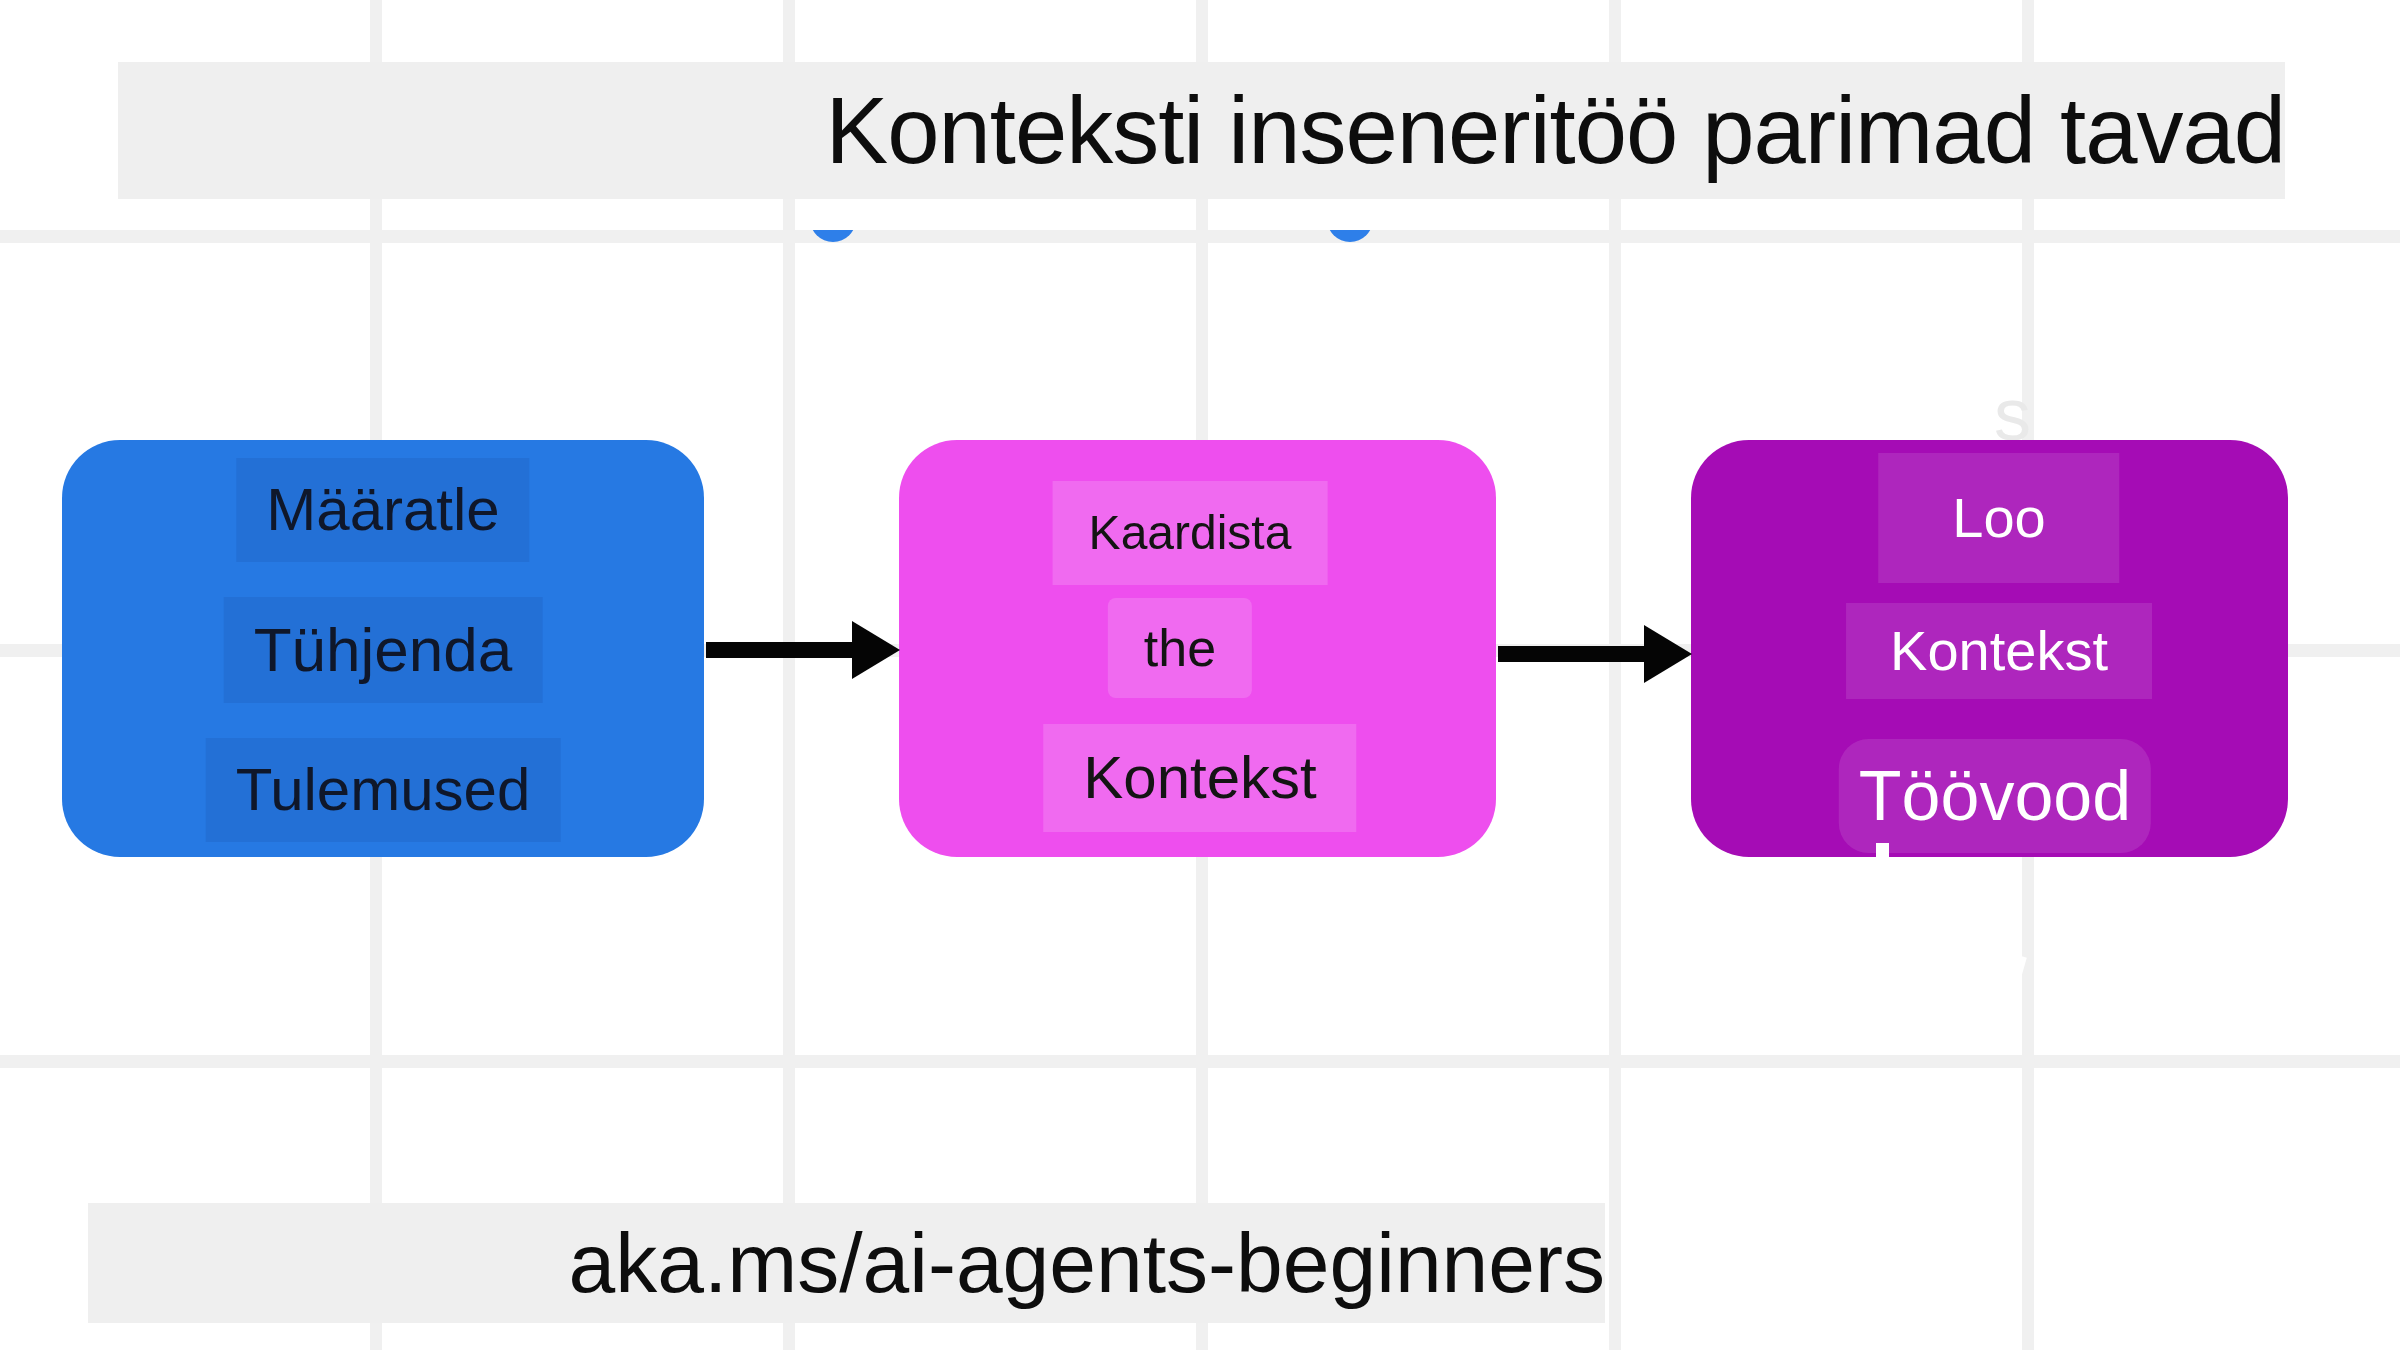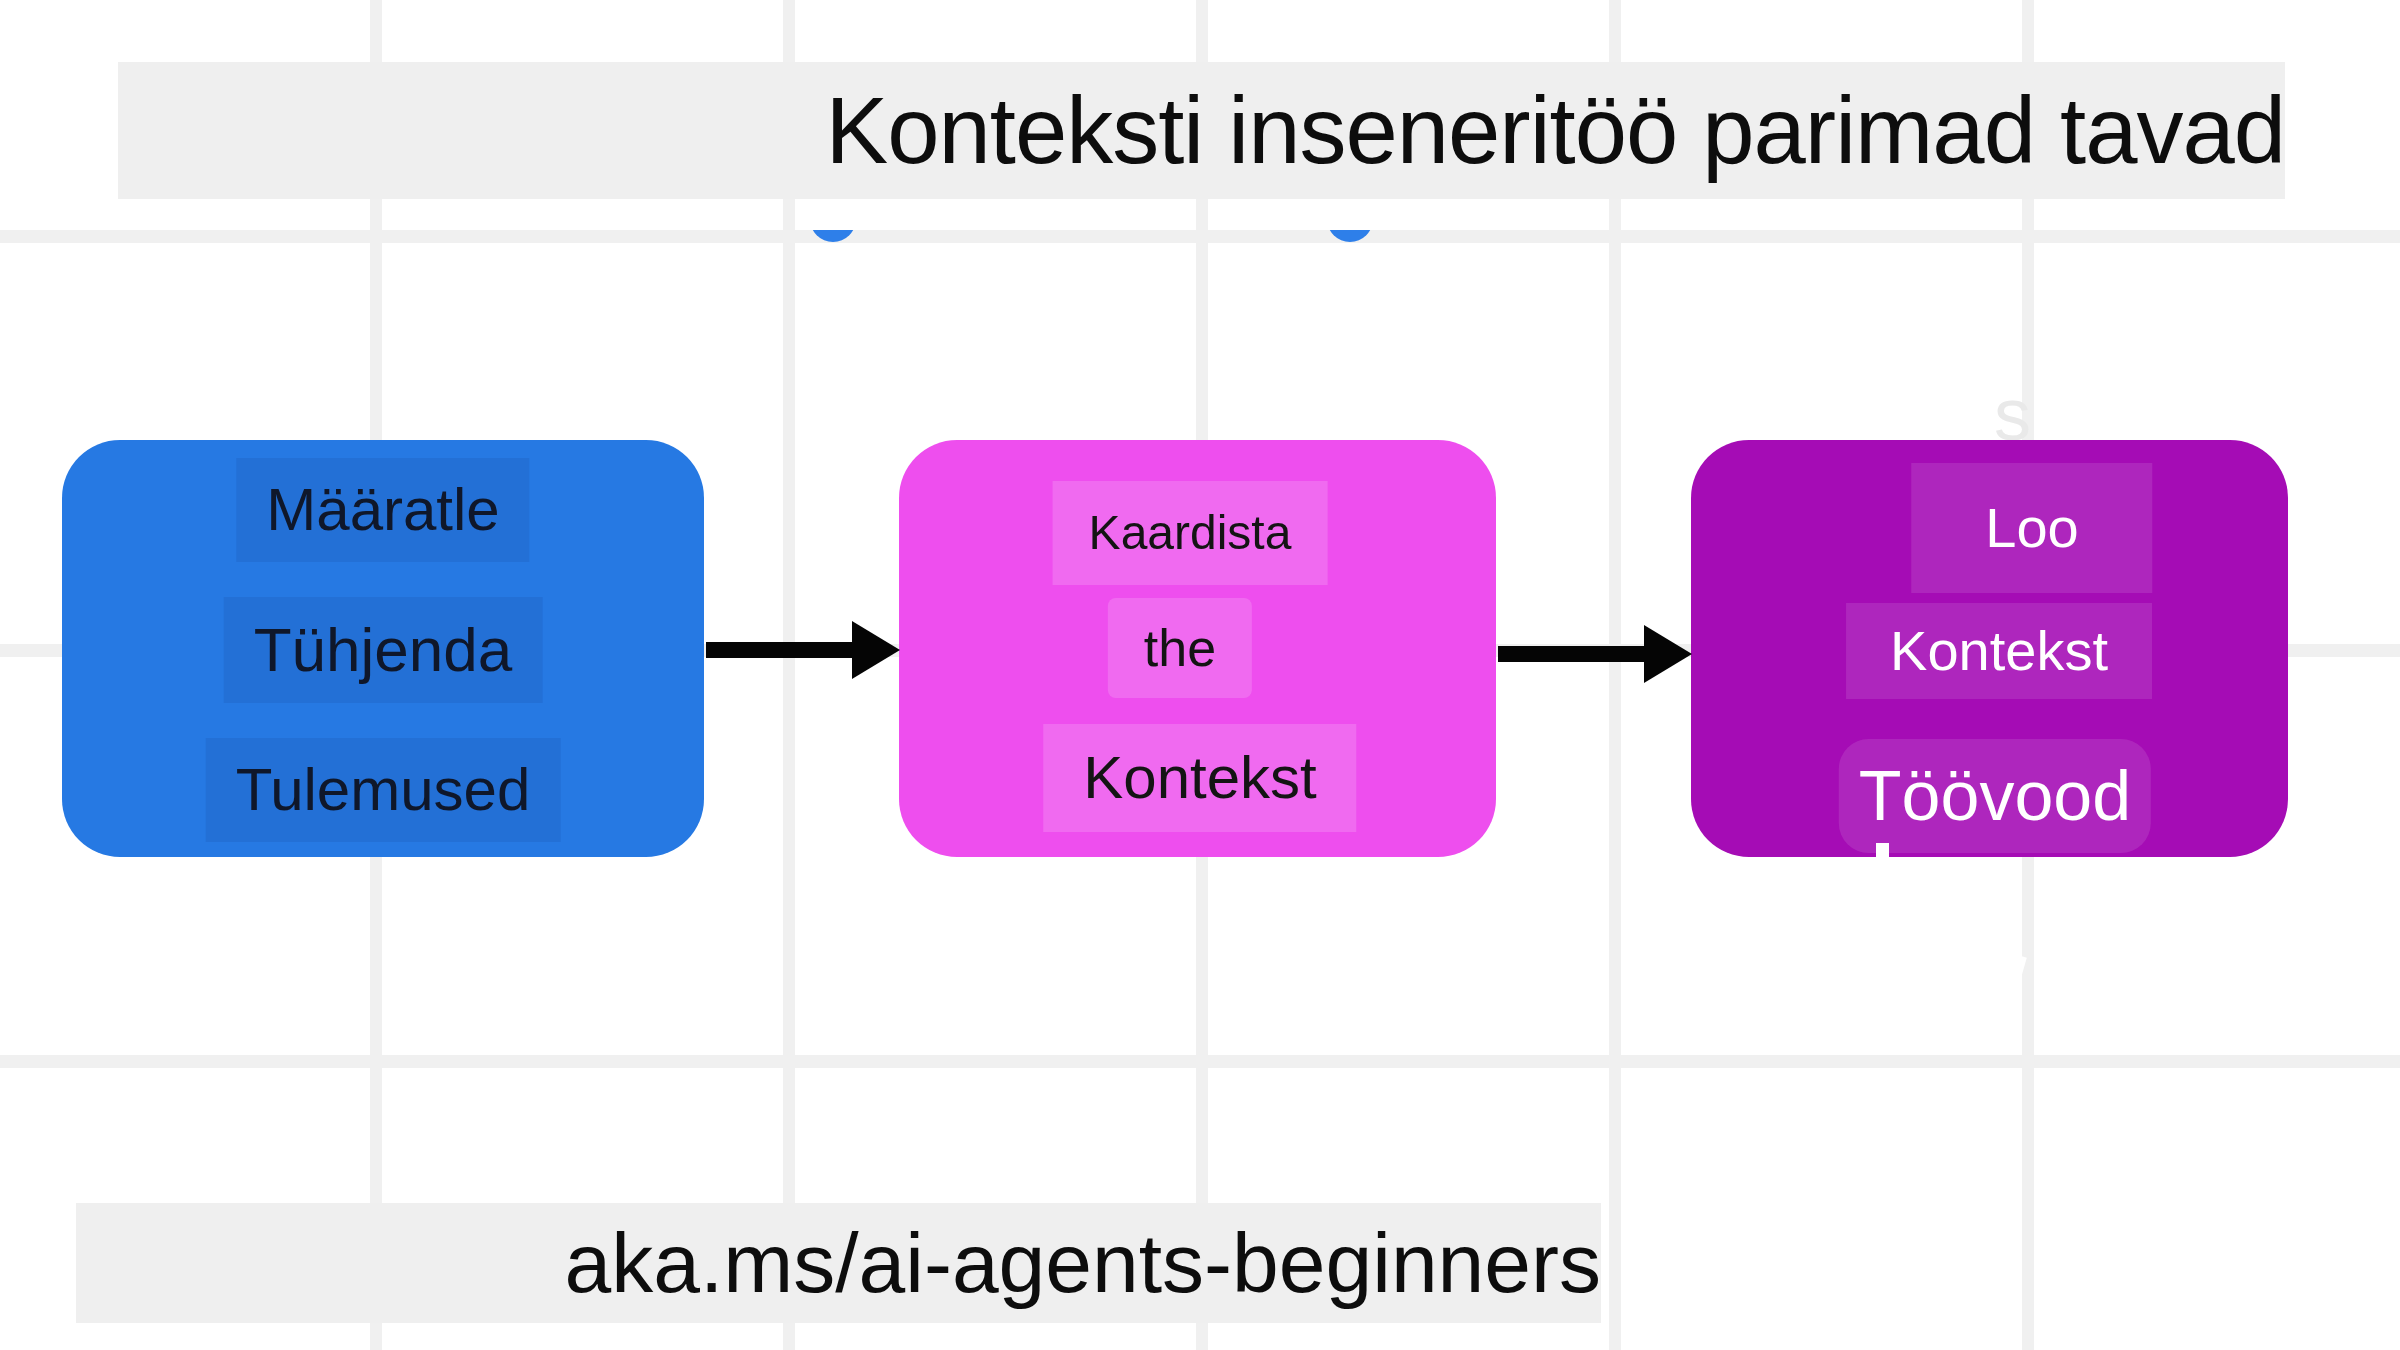--- a/index.html
+++ b/index.html
@@ -8,21 +8,21 @@
     background:#ffffff;font-family:"Liberation Sans","DejaVu Sans",sans-serif;
   }
   
   .gridline{position:absolute;background:#f0f0f0;z-index:1;}
   .gridline.v{top:0;width:12px;height:1350px;}
   .gridline.h{left:0;height:13px;width:2400px;}
   
   .band{position:absolute;background:#efefef;z-index:3;display:flex;align-items:center;justify-content:flex-end;}
   #title-band{left:118px;top:62px;width:2167px;height:137px;}
   #title-band .band-text{font-size:94px;color:#0d0d0d;letter-spacing:-1px;white-space:nowrap;}
-  #footer-band{left:76px;top:1203px;width:1517px;height:120px;padding-left:8px;}
+  #footer-band{left:88px;top:1203px;width:1517px;height:120px;}
   #footer-band .band-text{font-size:84px;color:#0d0d0d;white-space:nowrap;}
   
   .arc-clip{position:absolute;width:46px;height:13px;overflow:hidden;z-index:3;}
   .arc-clip .disc{position:absolute;left:0;top:-34px;width:46px;height:46px;border-radius:50%;background:#2e7fe9;}
   
   .flow-box{position:absolute;top:440px;height:417px;border-radius:58px;z-index:4;}
   #box-define{left:62px;width:642px;background:#2679e3;}
   #box-map{left:899px;width:597px;background:#ee4eee;}
   #box-create{left:1691px;width:597px;background:#a50cb5;}
   .row{
@@ -90,21 +90,21 @@
     <div class="row on-magenta" style="left:281px;top:208px;font-size:52px;padding:24px 36px;border-radius:8px;">the</div>
     <div class="row on-magenta" style="left:301px;top:338px;font-size:60px;padding:24px 40px;">Kontekst</div>
   </div>
 
   <div class="arrow" style="left:1498px;top:625px;width:194px;height:58px;">
     <div class="shaft"></div>
     <div class="head"></div>
   </div>
 
   <div class="flow-box" id="box-create">
-    <div class="row on-purple" style="left:308px;top:88px; font-size:56px;padding:37px 74px;margin-left:33px;">Loo</div>
+    <div class="row on-purple" style="left:308px;top:78px; font-size:56px;padding:37px 74px;">Loo</div>
     <div class="row on-purple" style="left:308px;top:211px;font-size:56px;padding:20px 44px;">Kontekst</div>
     <div class="row on-purple" style="left:304px;top:356px;font-size:70px;padding:22px 20px;border-radius:30px;">Töövood</div>
   </div>
 
   <div class="band" id="footer-band">
     <span class="band-text">aka.ms/ai-agents-beginners</span>
   </div>
 
 </div>
 

